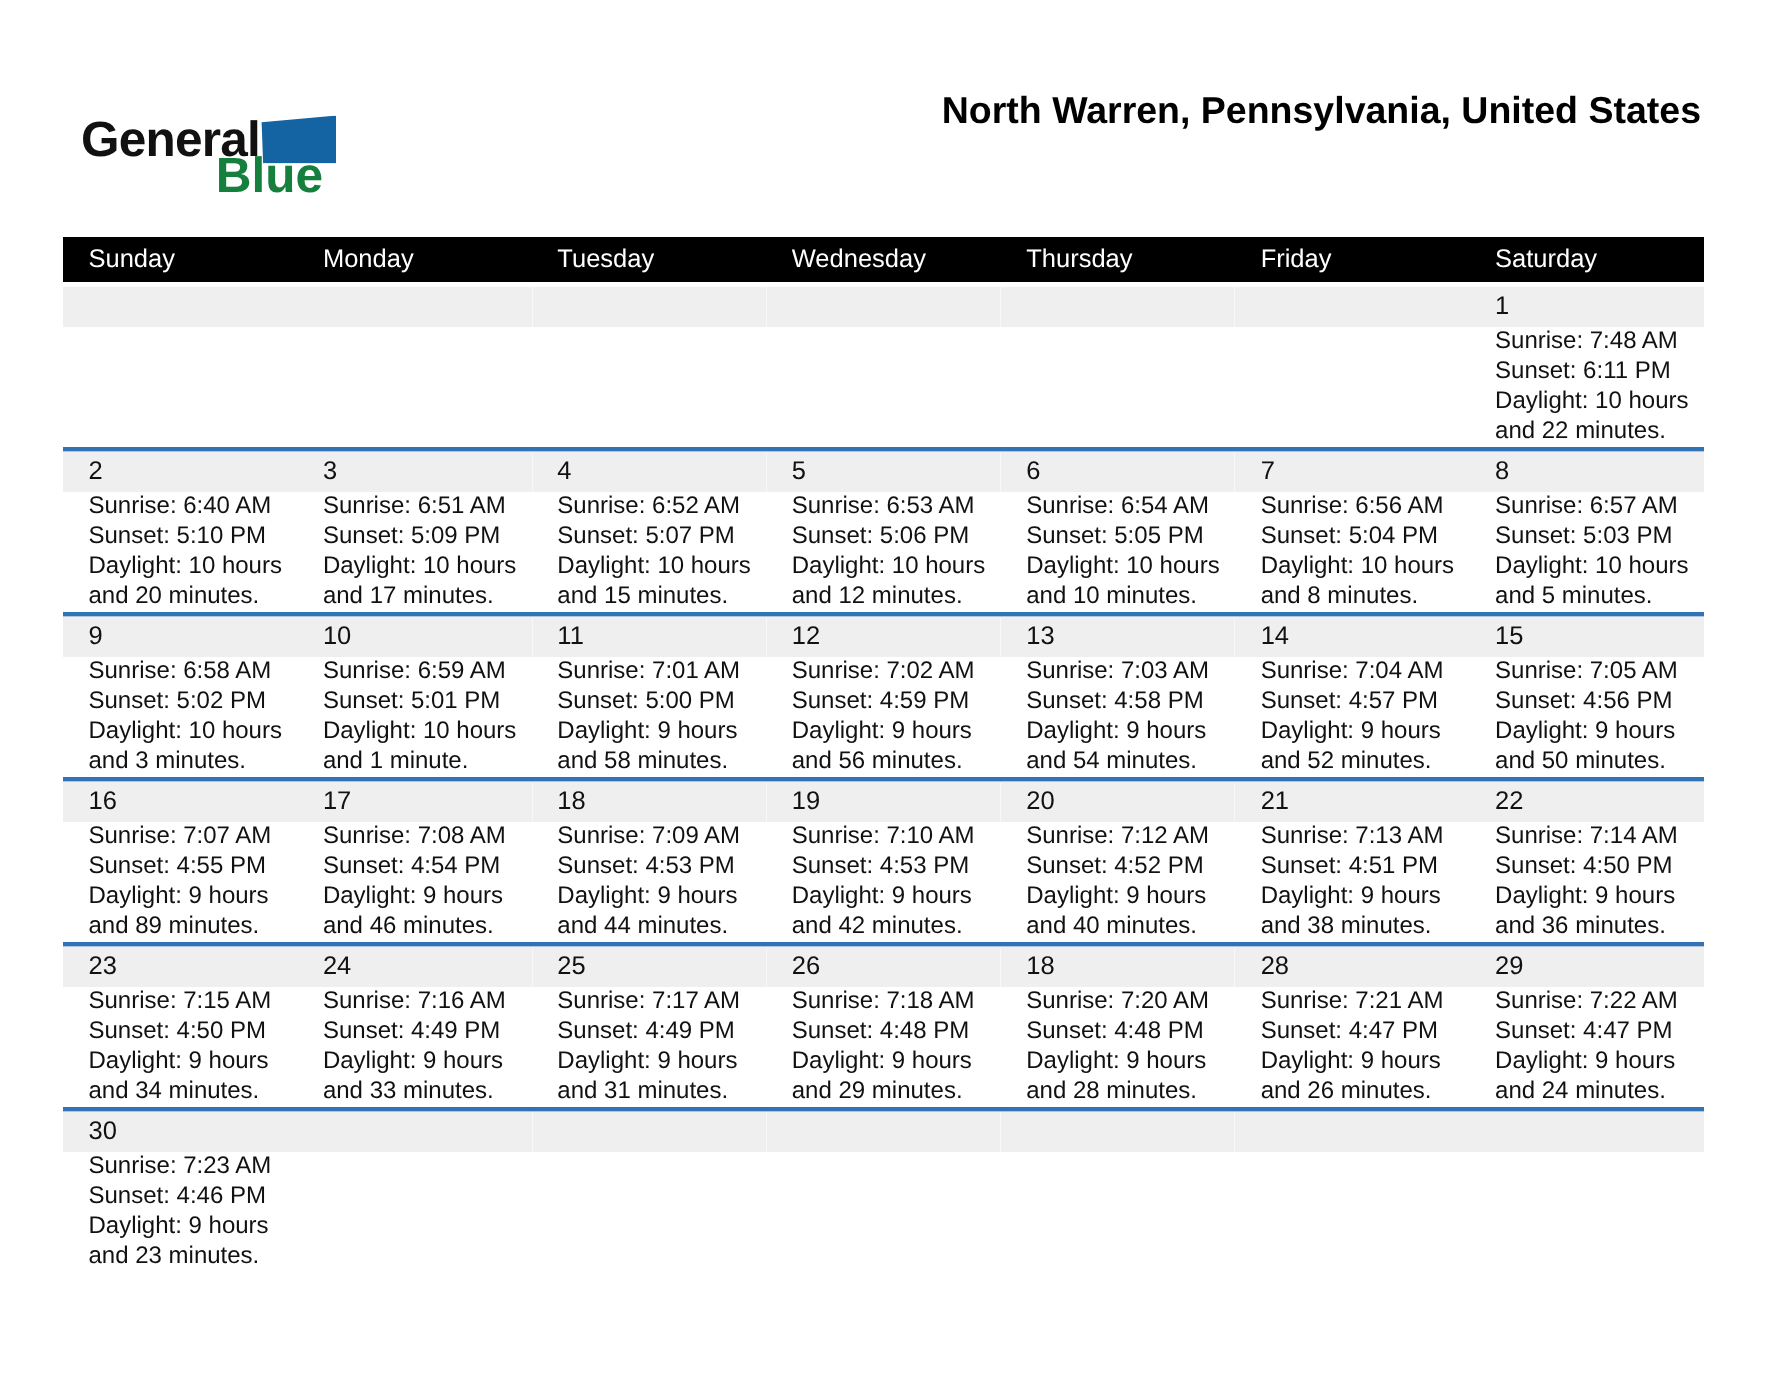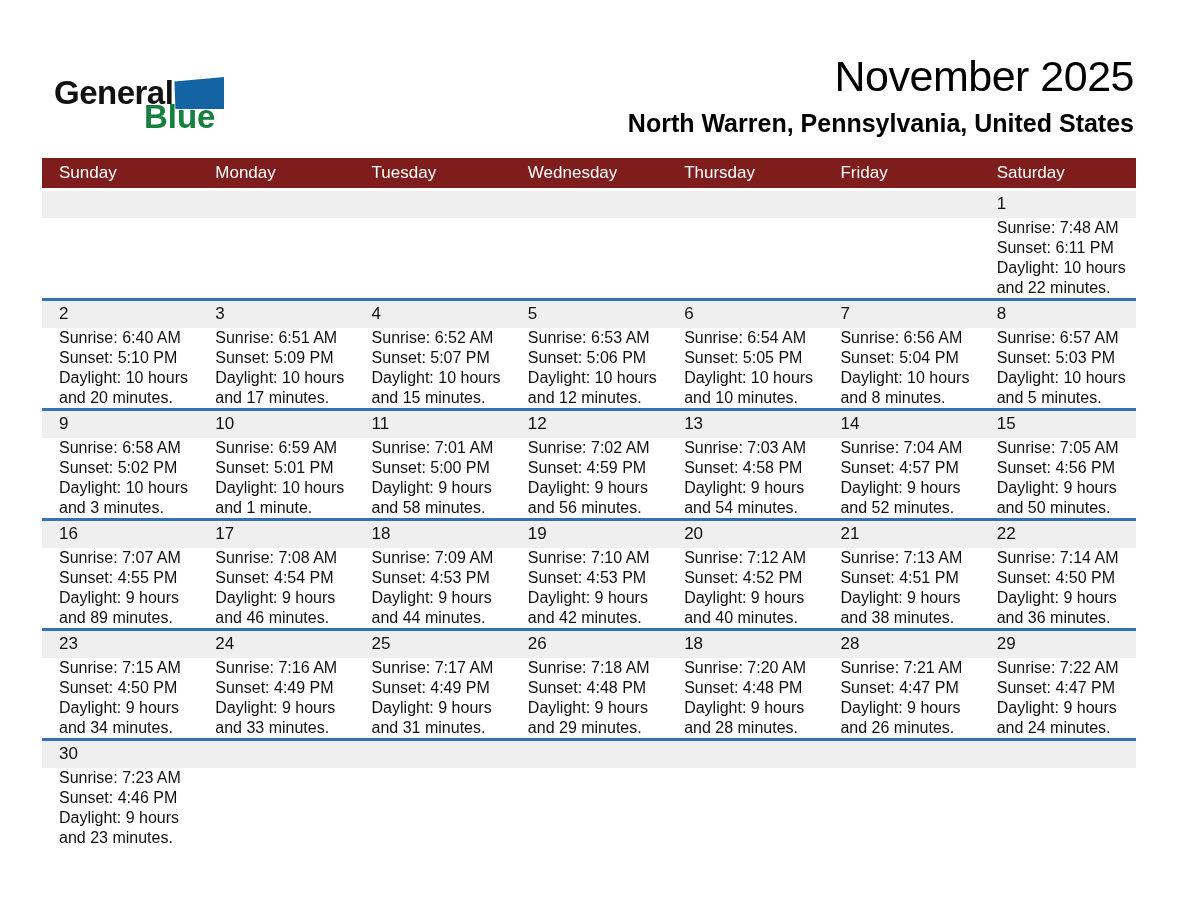--- a/index.html
+++ b/index.html
@@ -25,21 +25,21 @@
 
   
   .titles { position: absolute; right: 54px; top: 52px; text-align: right; }
   .page-title { font-size: 43px; font-weight: 400; color: #000; letter-spacing: -0.5px; }
   .page-subtitle { font-size: 25px; font-weight: 700; color: #000; margin-top: 8px; }
 
   
   .calendar { position: absolute; left: 42px; top: 158px; width: 1094px; }
   .weekday-row {
     display: grid; grid-template-columns: repeat(7, 1fr);
-    background: #7f1d1d; height: 30px; align-items: center;
+    background: #000000; height: 30px; align-items: center;
   }
   .weekday-cell { color: #ffffff; font-size: 17px; font-weight: 400; padding-left: 17px; }
 
   .week-row {
     display: grid; grid-template-columns: repeat(7, 1fr);
     border-top: 3px solid #3273b5;
     min-height: 106px;
   }
   .week-row.first { border-top: 3px solid #ffffff; }
 
@@ -59,21 +59,20 @@
 
 <div class="logo">
   <div class="logo-top">
     <span class="logo-general">General</span>
     <span class="logo-triangle"></span>
   </div>
   <div class="logo-blue">Blue</div>
 </div>
 
 <div class="titles">
-  <div class="page-title">November 2025</div>
   <div class="page-subtitle">North Warren, Pennsylvania, United States</div>
 </div>
 
 <div class="calendar">
   <div class="weekday-row">
       <div class="weekday-cell">Sunday</div>
       <div class="weekday-cell">Monday</div>
       <div class="weekday-cell">Tuesday</div>
       <div class="weekday-cell">Wednesday</div>
       <div class="weekday-cell">Thursday</div>

